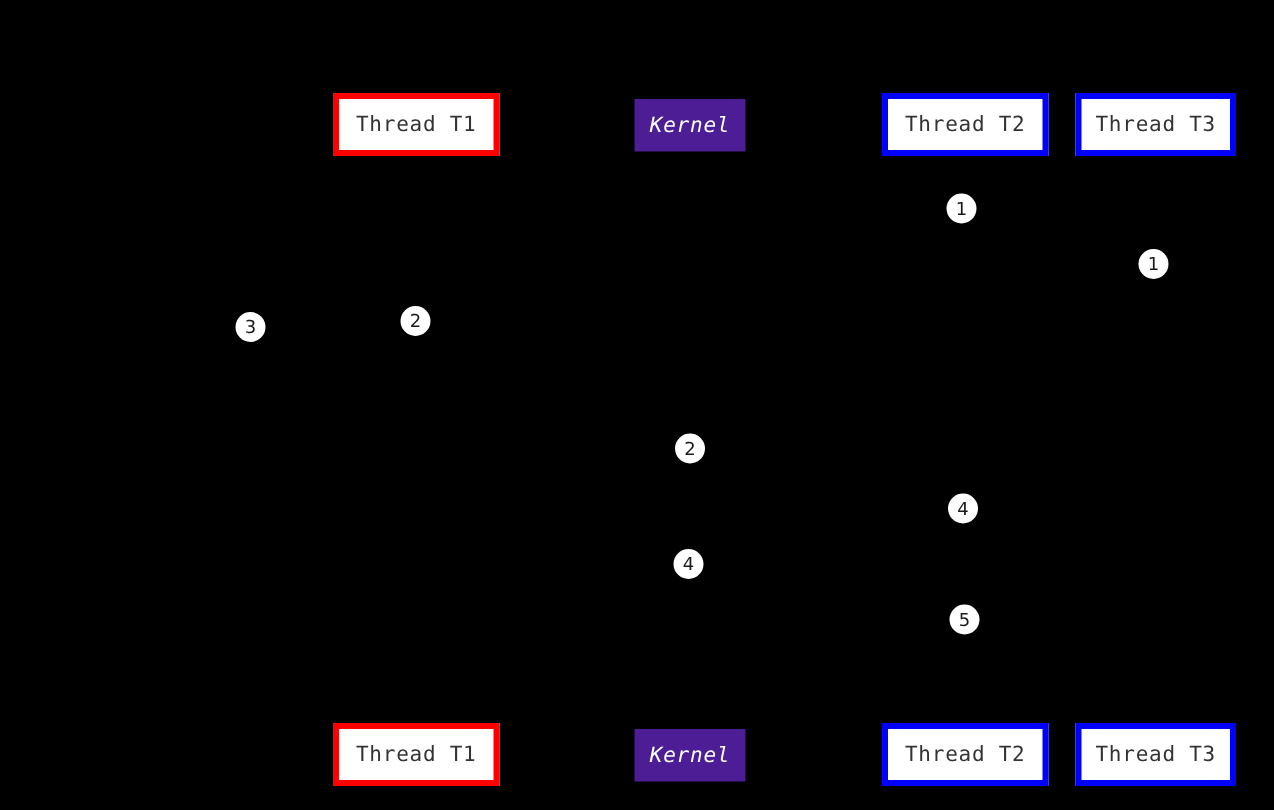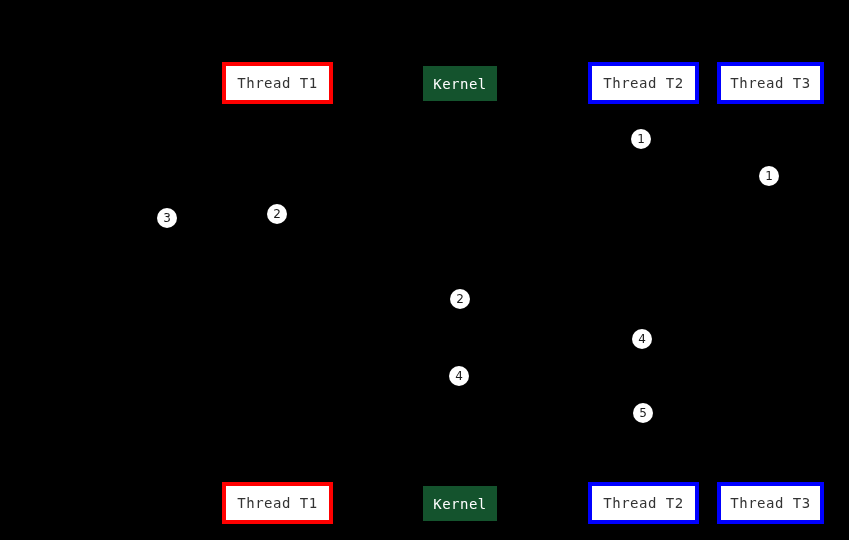--- a/index.html
+++ b/index.html
@@ -26,22 +26,23 @@
     font-size: 14px;
     letter-spacing: 0.5px;
     white-space: nowrap;
     user-select: none;
   }
   .participant.light {
     background: #FFFFFF;
     color: #333333;
   }
   .participant.dark {
-    background: #14532d;
+    background: #4c1d95;
     color: #FFFFFF;
+    font-style: italic;
   }
 
   
   .lifeline {
     position: absolute;
     width: 1px;
     background: #000000;
   }
 
   

